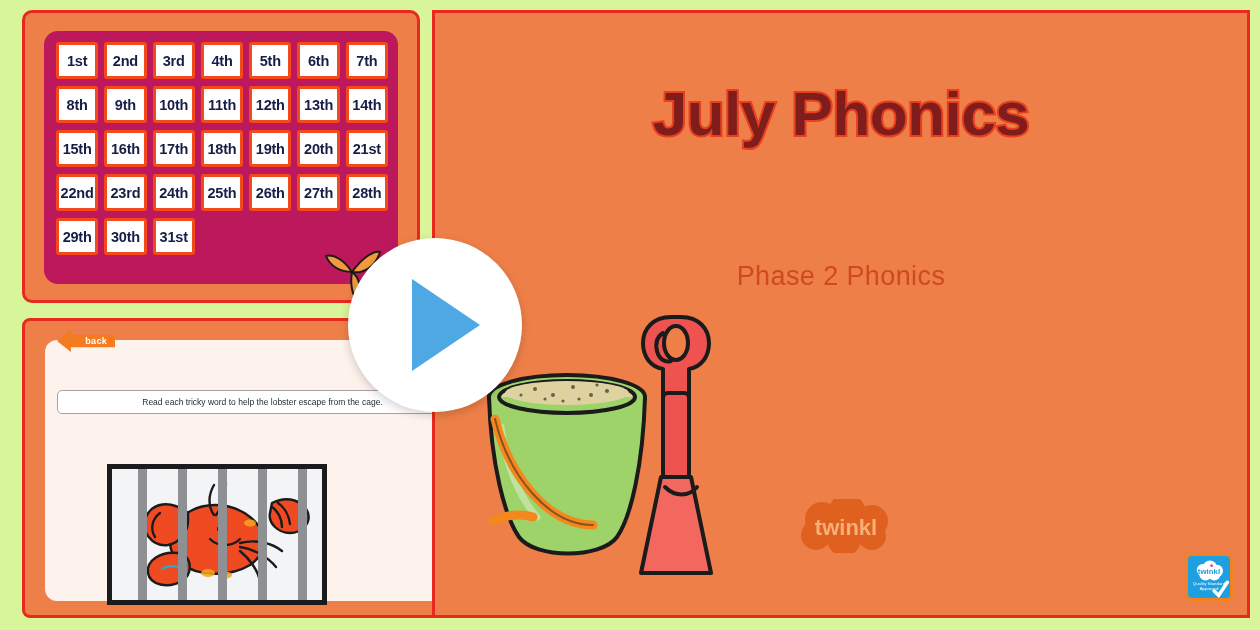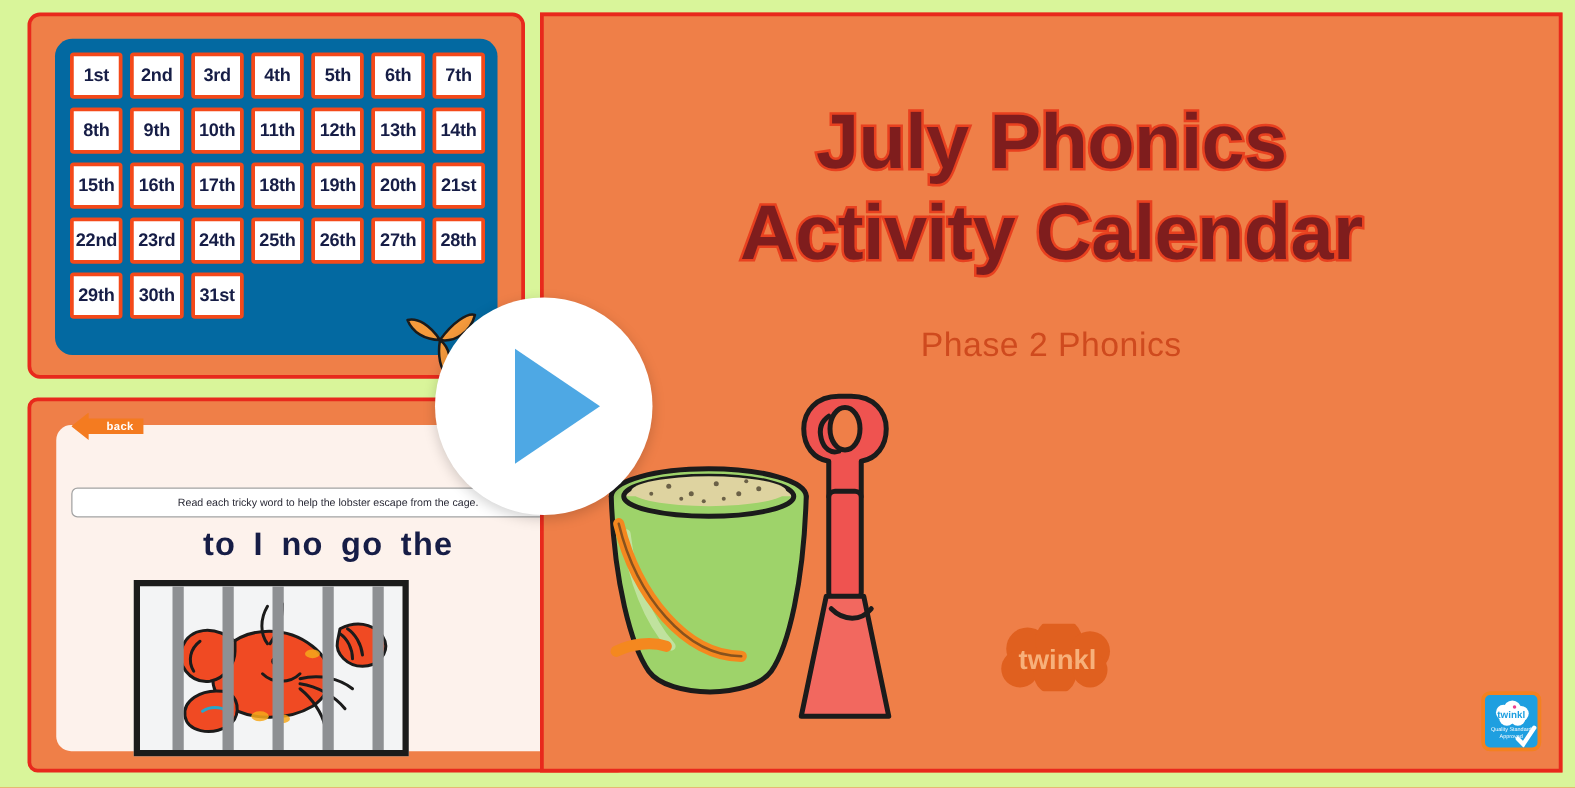--- a/index.html
+++ b/index.html
@@ -16,21 +16,21 @@
     position:absolute;
     background:#ef7f48;
     border:3px solid #e8291c;
     box-sizing:border-box;
   }
 
   
   #calendar-slide{left:22px;top:10px;width:398px;height:293px;border-radius:10px;}
   .cal-inner{
     position:absolute;left:19px;top:18px;right:19px;bottom:16px;
-    background:#0369a1;border-radius:14px;
+    background:#be185d;border-radius:14px;
   }
   .cal-grid{
     position:absolute;left:12px;top:11px;right:10px;
     display:grid;grid-template-columns:repeat(7,1fr);
     gap:7px 6px;
   }
   .cal-cell{
     background:#ffffff;
     border:3px solid #f4491a;
     border-radius:3px;
@@ -180,21 +180,20 @@
       <div class="back-btn">
         <div class="back-arrow"></div>
         <span class="back-label">back</span>
       </div>
 
 
       <div class="lob-instruction">
         <span>Read each tricky word to help the lobster escape from the cage.</span>
       </div>
 
-      <div class="lob-words" id="lob-words"><span>to</span><span>I</span><span>no</span><span>go</span><span>the</span></div>
 
       <div class="cage">
         <svg class="lobster" viewBox="0 0 196 118">
           <g stroke="#1b1b1b" stroke-width="2.4" stroke-linejoin="round" stroke-linecap="round">
             <path d="M150 26 C166 18 182 24 186 36 C189 46 180 56 168 56 C156 56 146 46 148 36 Z" fill="#f04a23"></path>
             <path d="M150 30 C156 34 160 42 160 50" fill="none"></path>
             <path d="M156 26 C162 30 167 38 168 47" fill="none"></path>
             <path d="M60 40 C78 24 108 24 128 40 C146 54 146 76 128 88 C108 100 76 100 58 86 C44 75 45 51 60 40 Z" fill="#f04a23"></path>
             <path d="M66 36 C48 22 30 26 24 40 C18 54 30 70 46 68 C58 66 66 54 66 44 Z" fill="#f04a23"></path>
             <path d="M38 36 C30 42 28 52 33 60" fill="none"></path>
@@ -222,21 +221,20 @@
       </div>
 
       <div class="watermark">twinkl.com</div>
     </div>
   </div>
 
   <div class="slide-frame" id="main-slide">
 
     <div class="main-title">
       <span>July Phonics</span>
-      <span class="l2">Activity Calendar</span>
     </div>
 
     <div class="main-subtitle">Phase 2 Phonics</div>
 
     <svg style="position:absolute;left:40px;top:268px;width:290px;height:330px;" viewBox="0 0 290 330">
       <g stroke="#1b1b1b" stroke-width="4" stroke-linejoin="round" stroke-linecap="round">
         <path d="M196 36 C178 36 168 48 168 62 C168 76 176 86 188 88 L188 116 L214 116 L214 88 C226 86 234 76 234 62 C234 48 224 36 206 36 Z" fill="#ef5350"></path>
         <path d="M188 52 C182 56 180 62 182 70 C184 78 190 82 196 80" fill="none"></path>
         <ellipse cx="201" cy="62" rx="12" ry="17" fill="#ef7f48" stroke="#1b1b1b"></ellipse>
         <rect x="188" y="112" width="26" height="86" rx="5" fill="#ef5350"></rect>

